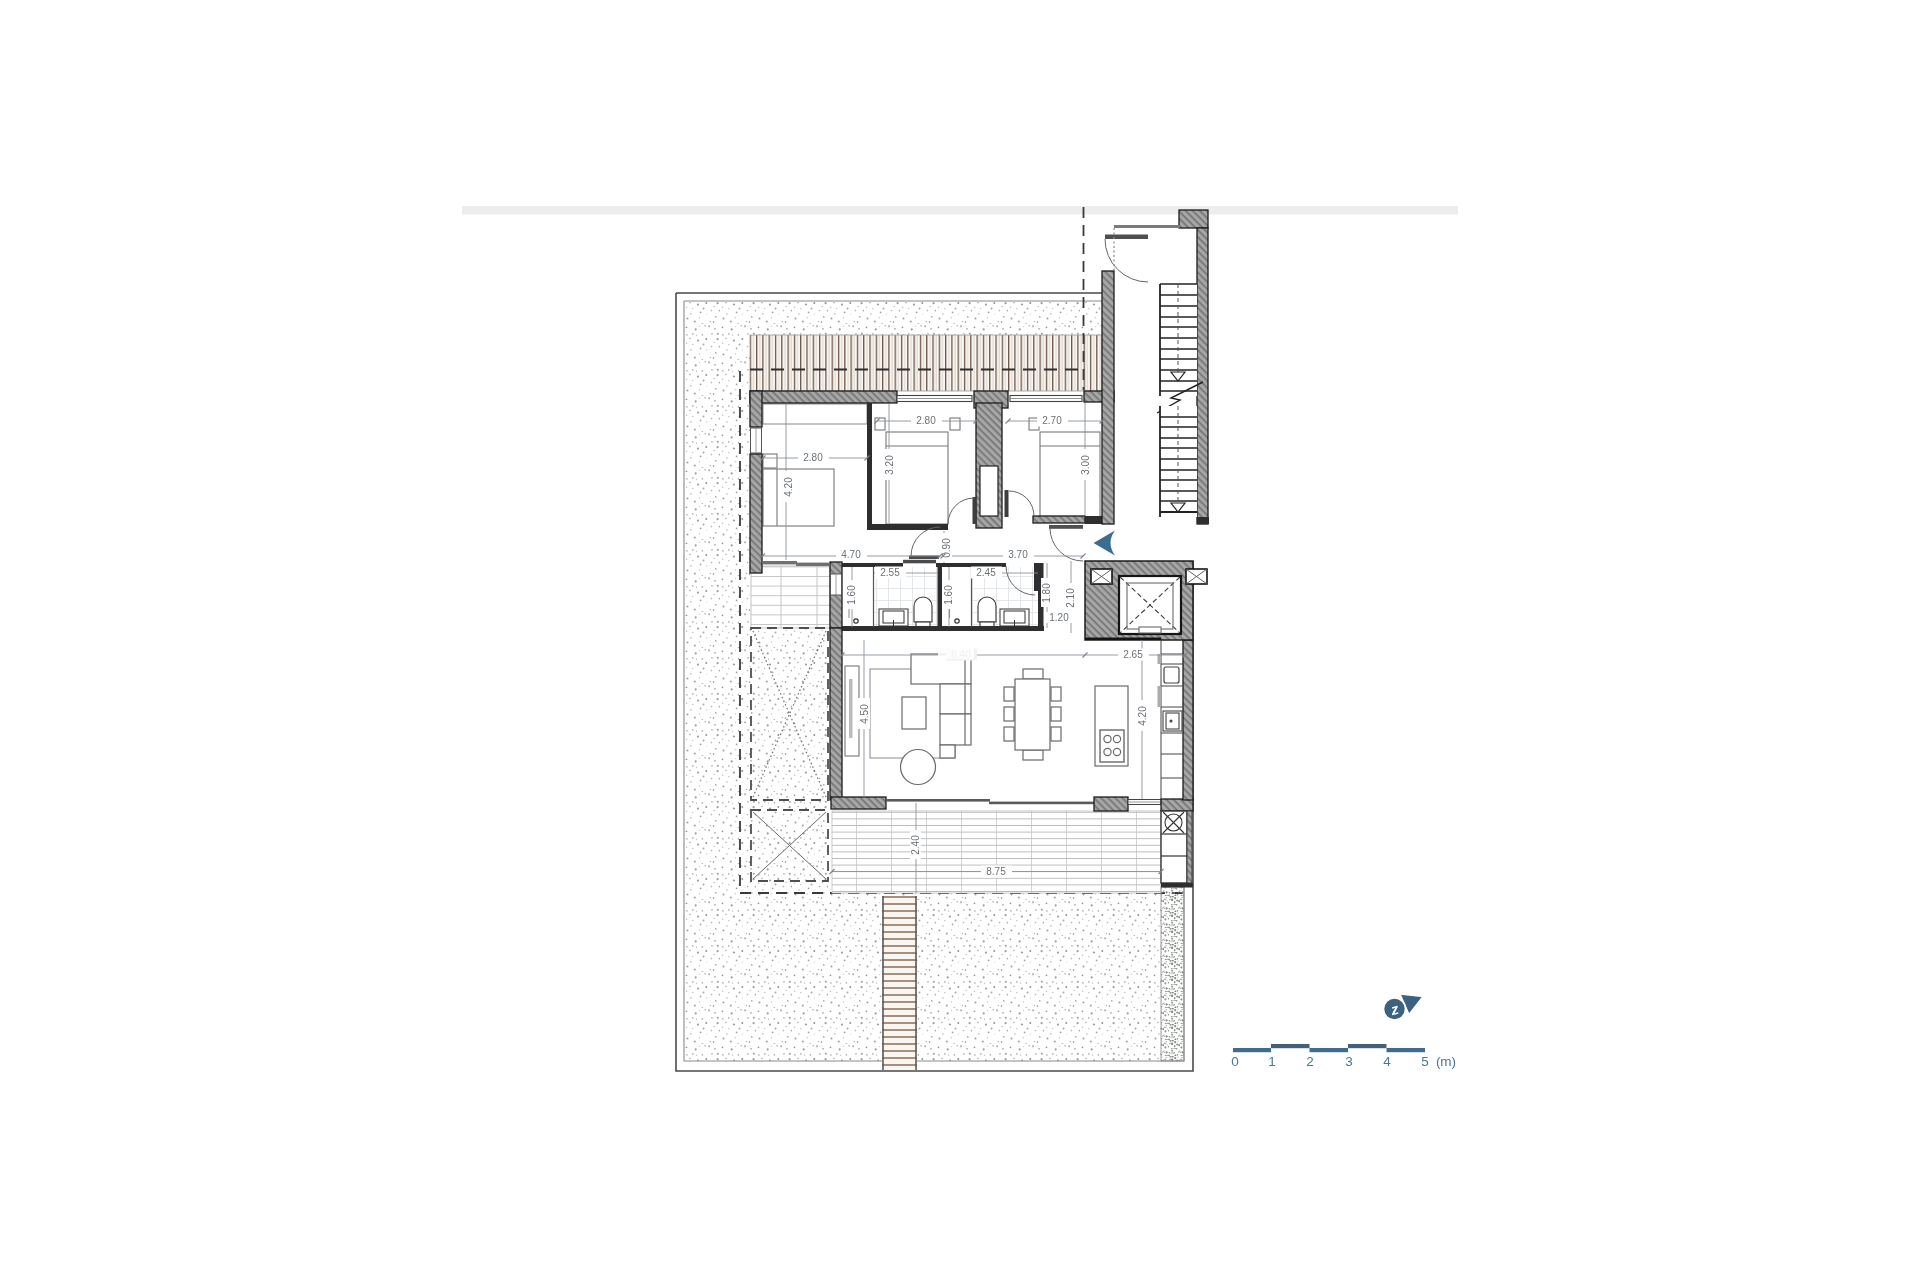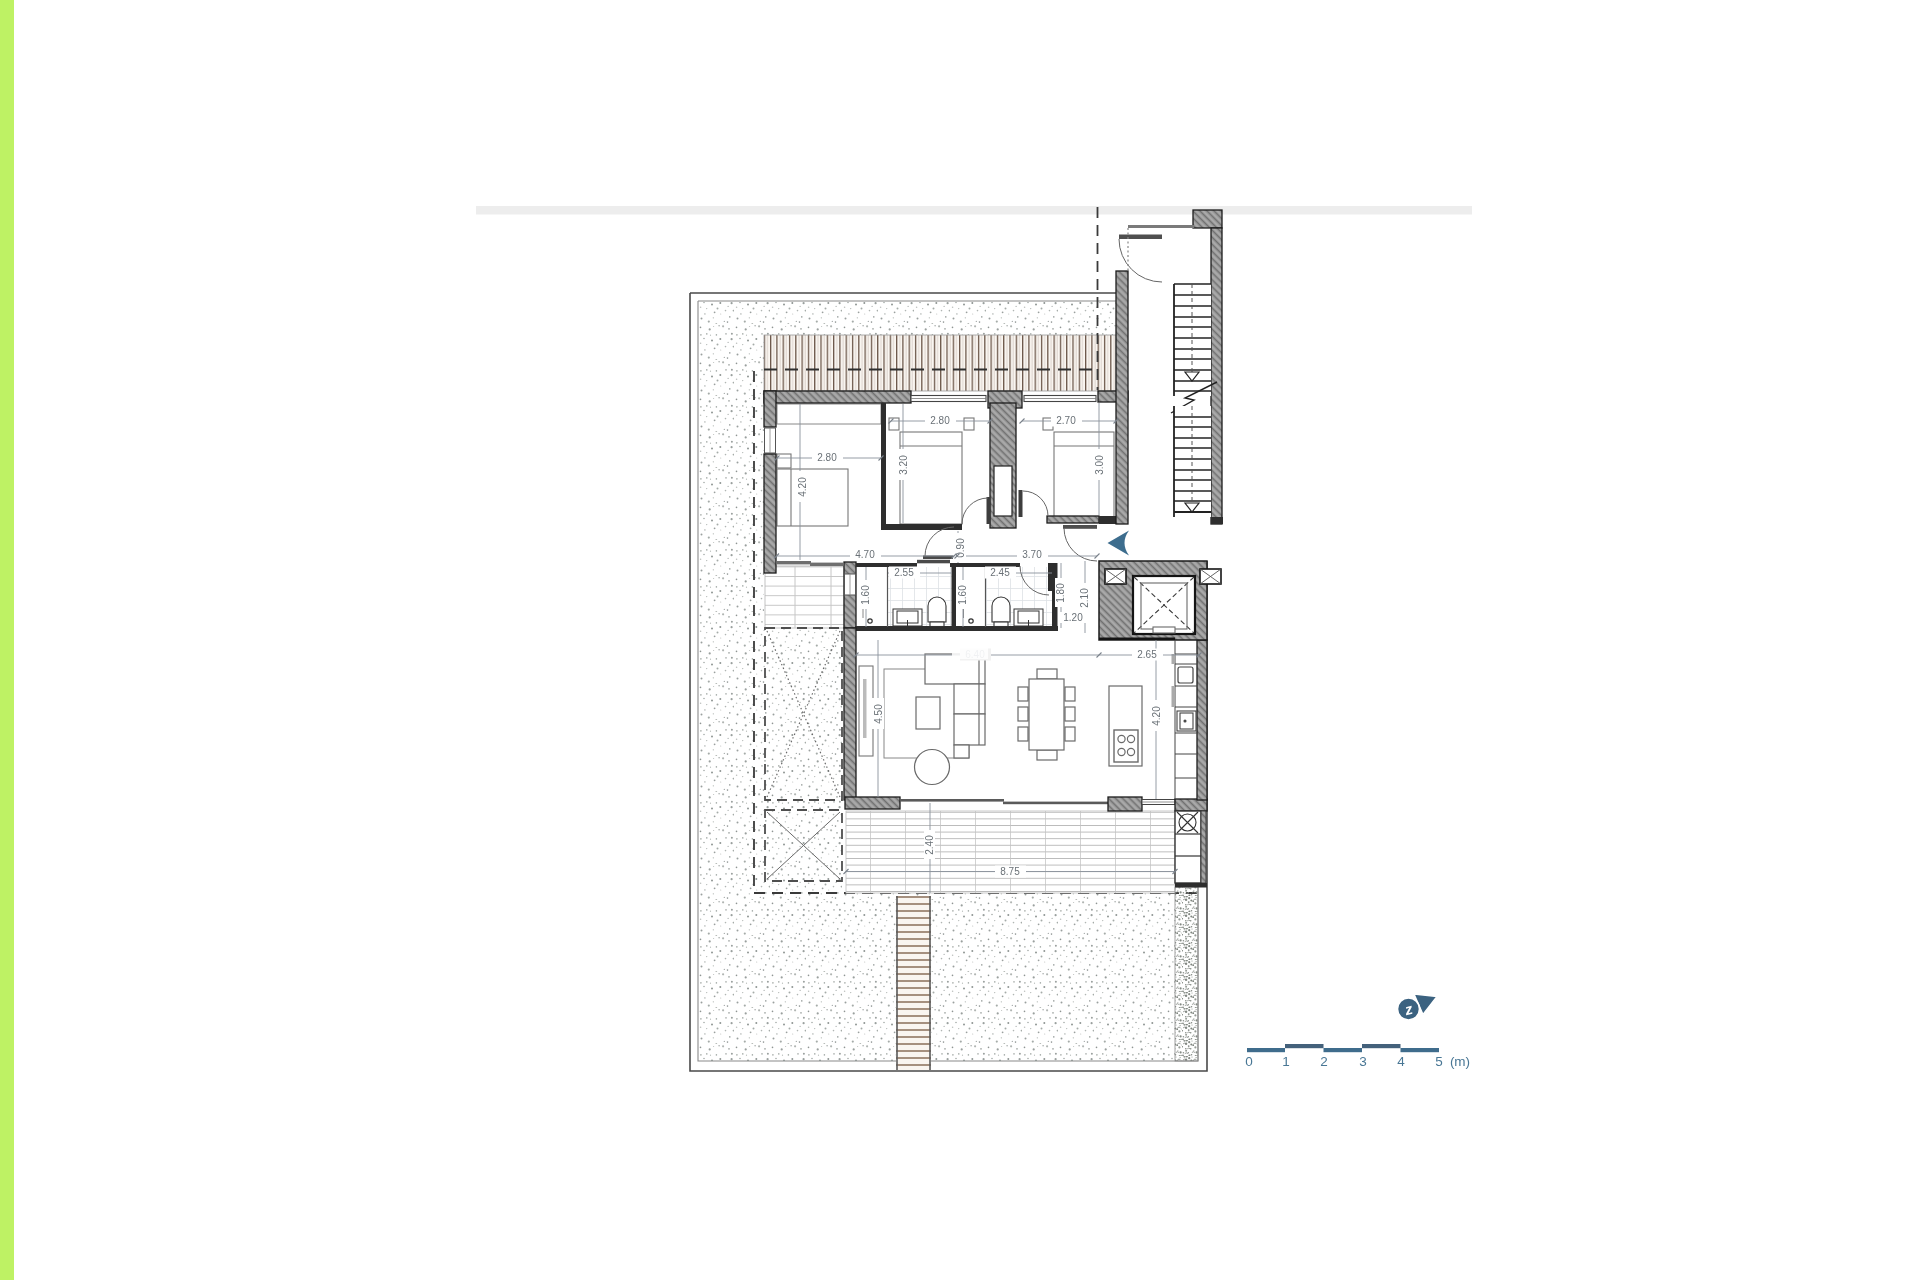--- a/index.html
+++ b/index.html
@@ -1,17 +1,17 @@
 <!DOCTYPE html>
 <html><head>
 <meta charset="utf-8">
 <style>
   html,body{margin:0;padding:0;background:#ffffff;}
-  .page{width:1596px;height:1280px;position:relative;overflow:hidden;background:#bef264;
-        font-family:"Liberation Sans", sans-serif;padding-left:14px;}
+  .page{width:1596px;height:1280px;position:relative;overflow:hidden;background:#e5e5e5;
+        font-family:"Liberation Sans", sans-serif;}
   text{font-family:"Liberation Sans", sans-serif;}
 </style>
 </head>
 <body>
 <div class="page">
 <svg width="1920" height="1280" viewBox="0 0 1920 1280" xmlns="http://www.w3.org/2000/svg">
 <defs>
   <pattern id="stip" width="36" height="36" patternUnits="userSpaceOnUse">
     <circle cx="11.7" cy="5.4" r="1.1" fill="#9aa09e"></circle>
     <circle cx="2.6" cy="19.3" r="0.8" fill="#bcc0bd"></circle>

